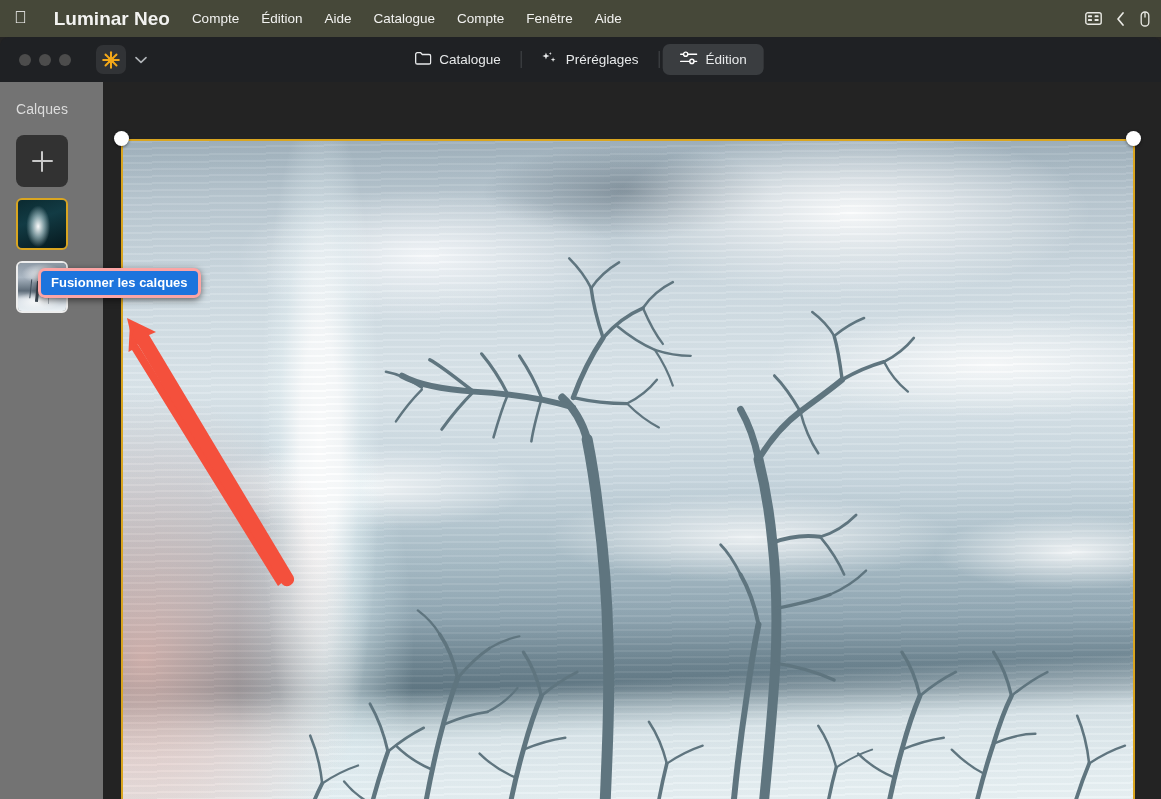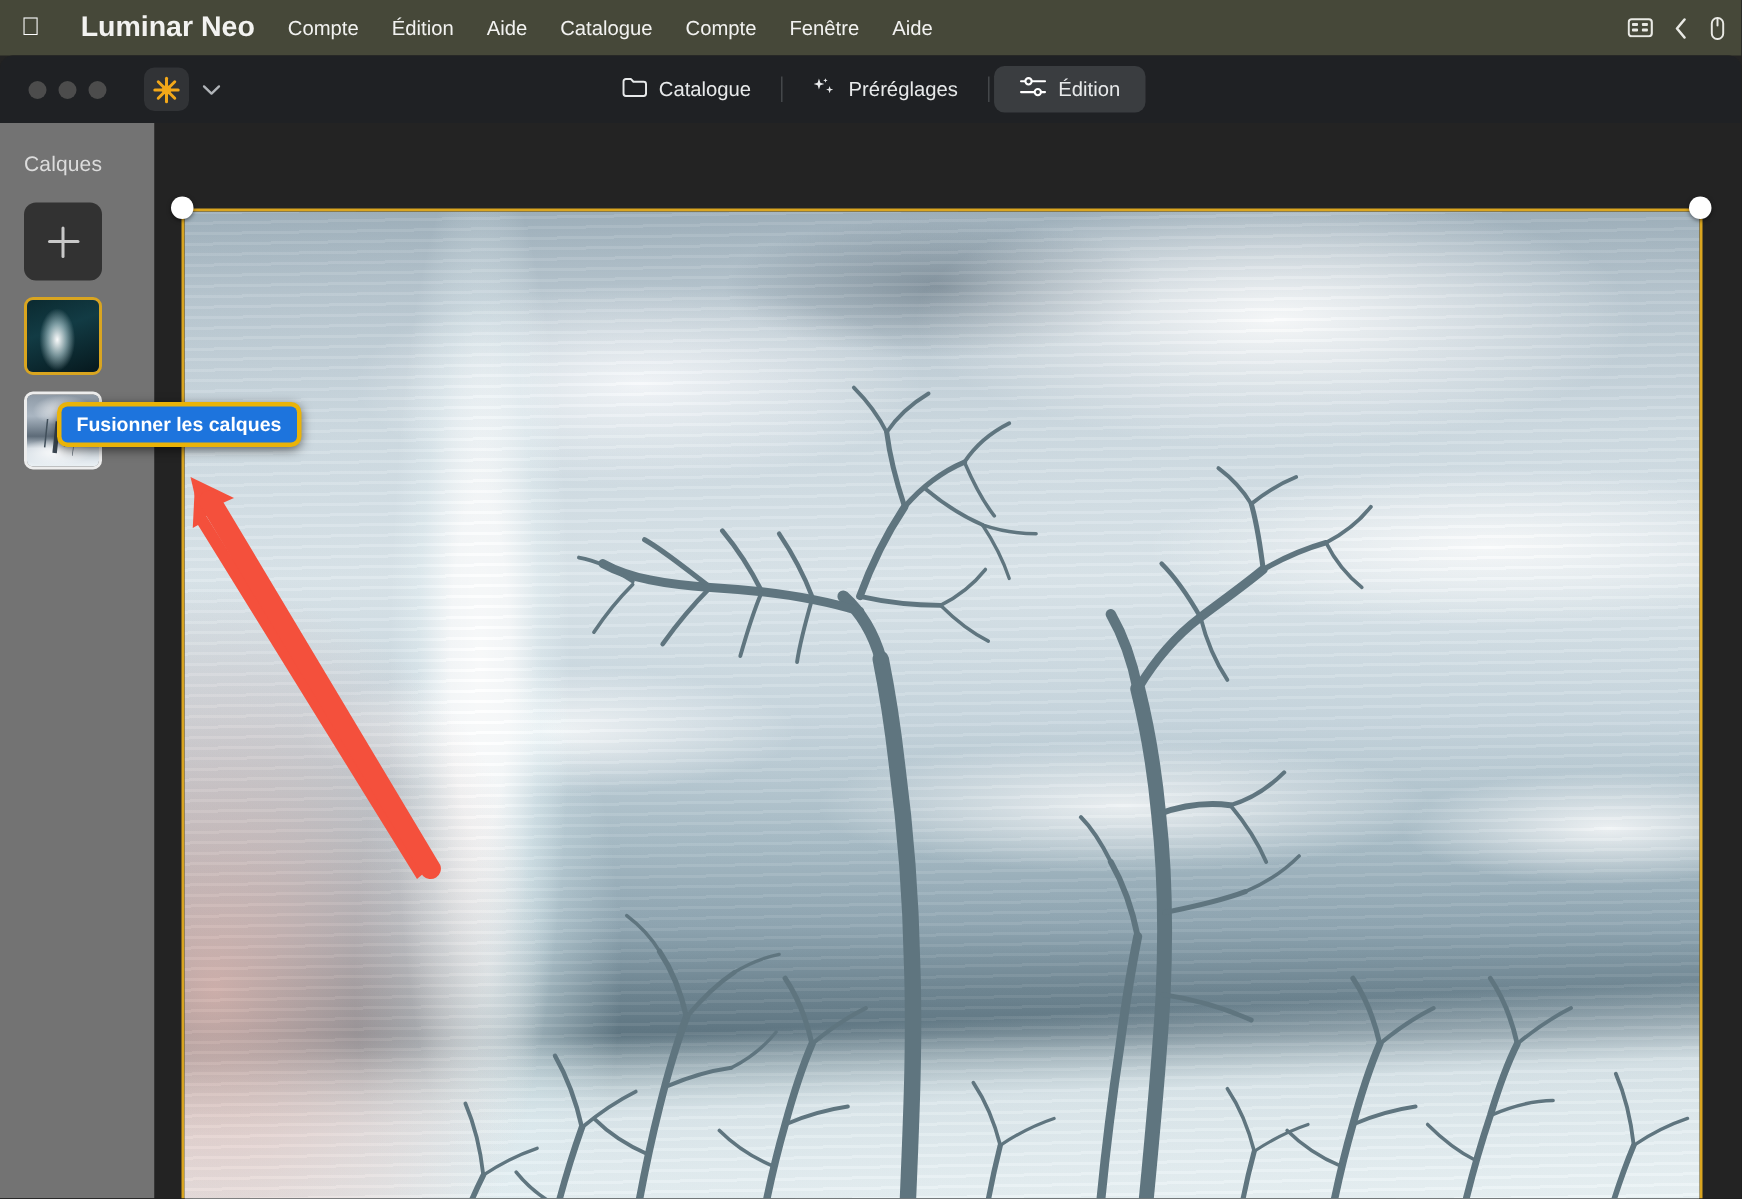--- a/index.html
+++ b/index.html
@@ -109,21 +109,21 @@
   }
   .thumb-tree::after{
     content:""; position:absolute; left:38%; top:38%; width:3px; height:44%;
     background:#3c4853; transform:rotate(6deg);
     box-shadow:6px -4px 0 -1px #3c4853, -7px -2px 0 -1px #42505c, 12px 2px 0 -1.3px #46525d;
   }
 
   
   .tooltip{
     position:absolute; left:38px; top:231px;
-    background:#eab308; border-radius:7px; padding:3px;
+    background:#fca5a5; border-radius:7px; padding:3px;
     box-shadow:0 2px 7px rgba(0,0,0,.55);
     z-index:40;
   }
   .tooltip-inner{
     background:#1d74dd; border-radius:4px;
     color:#ffffff; font-size:13px; font-weight:600;
     padding:4px 10px 5px 10px; white-space:nowrap;
   }
 
   

